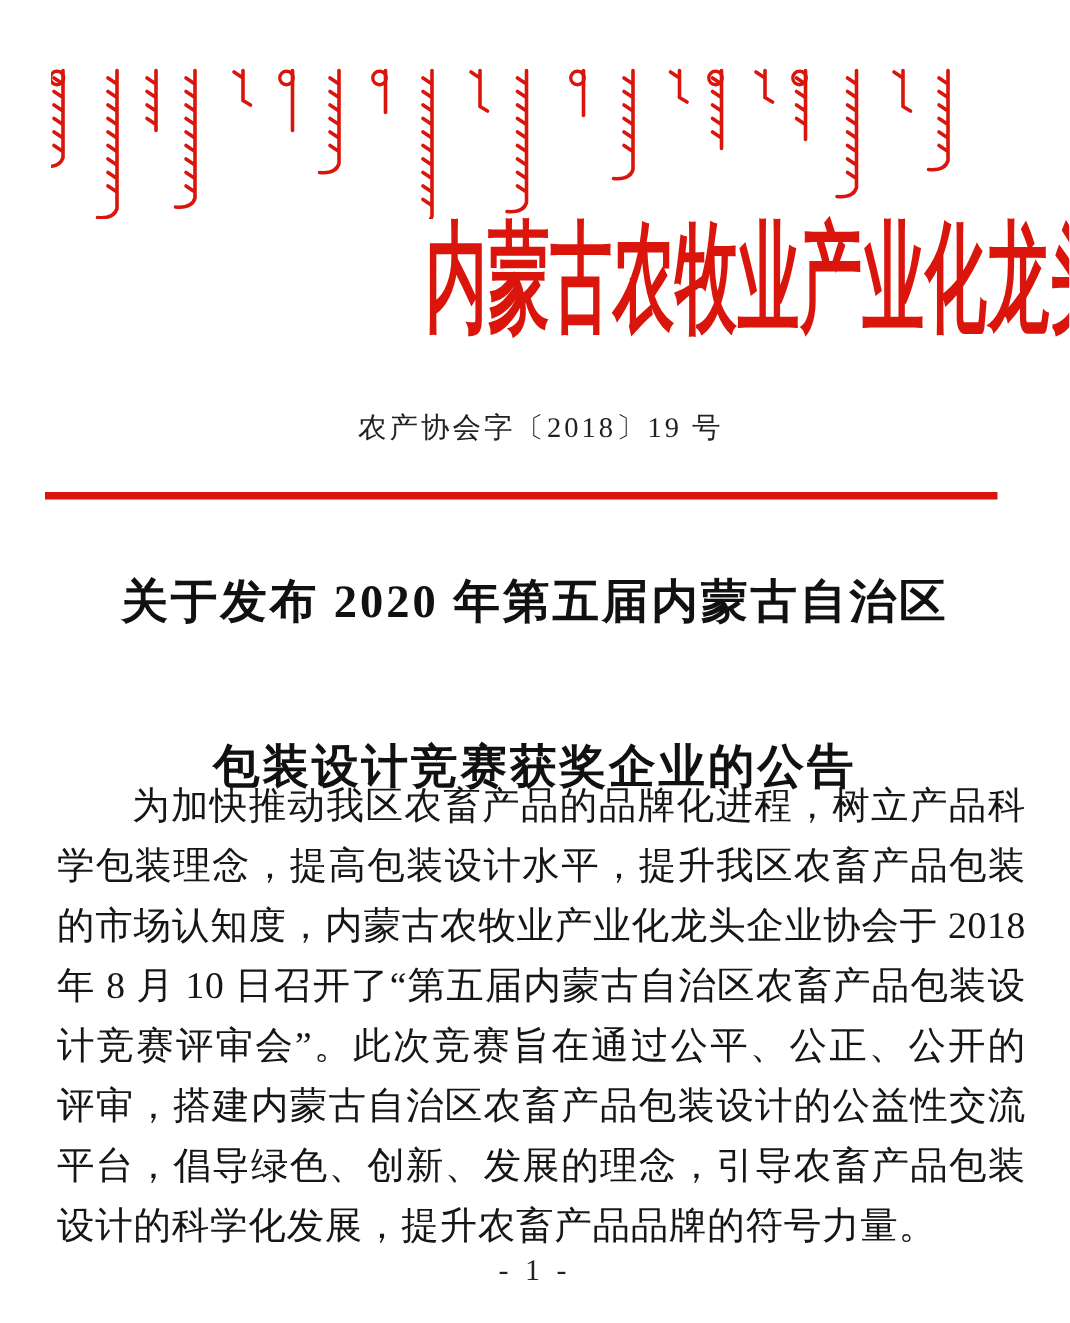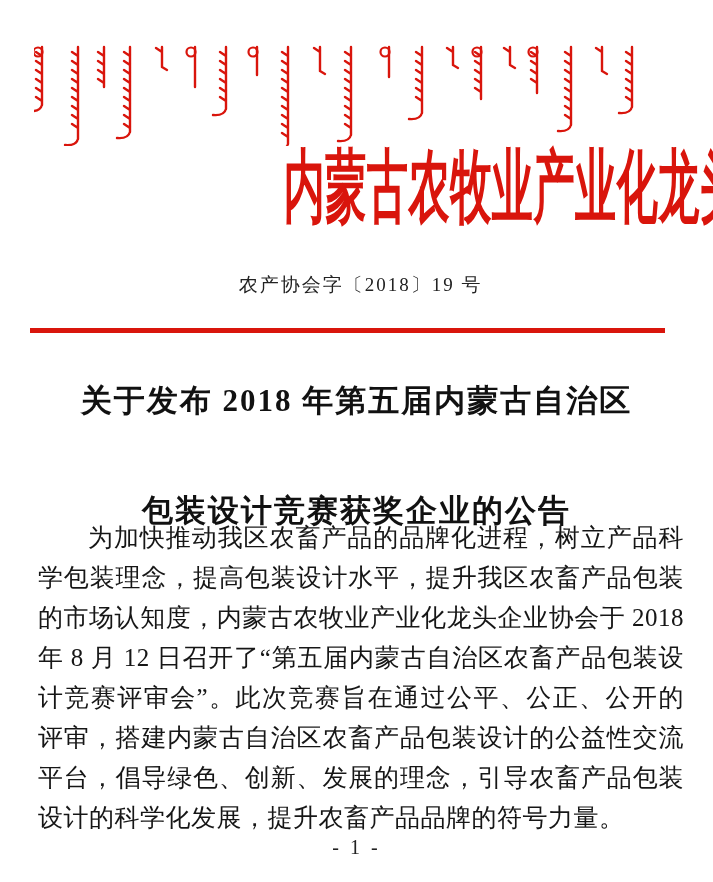--- a/index.html
+++ b/index.html
@@ -99,21 +99,21 @@
     </svg>
 
   <div class="org-title">
     <span>内蒙古农牧业产业化龙头企业协会文件</span>
   </div>
 
   <div class="doc-number">农产协会字〔2018〕19 号</div>
 
   <div class="red-line"></div>
 
-  <div class="doc-title line1">关于发布 2018 年第五届内蒙古自治区</div>
+  <div class="doc-title line1">关于发布 2020 年第五届内蒙古自治区</div>
 
   <div class="doc-title line2">包装设计竞赛获奖企业的公告</div>
 
-  <p class="body-paragraph">为加快推动我区农畜产品的品牌化进程，树立产品科学包装理念，提高包装设计水平，提升我区农畜产品包装的市场认知度，内蒙古农牧业产业化龙头企业协会于 2018 年 8 月 12 日召开了“第五届内蒙古自治区农畜产品包装设计竞赛评审会”。此次竞赛旨在通过公平、公正、公开的评审，搭建内蒙古自治区农畜产品包装设计的公益性交流平台，倡导绿色、创新、发展的理念，引导农畜产品包装设计的科学化发展，提升农畜产品品牌的符号力量。</p>
+  <p class="body-paragraph">为加快推动我区农畜产品的品牌化进程，树立产品科学包装理念，提高包装设计水平，提升我区农畜产品包装的市场认知度，内蒙古农牧业产业化龙头企业协会于 2018 年 8 月 10 日召开了“第五届内蒙古自治区农畜产品包装设计竞赛评审会”。此次竞赛旨在通过公平、公正、公开的评审，搭建内蒙古自治区农畜产品包装设计的公益性交流平台，倡导绿色、创新、发展的理念，引导农畜产品包装设计的科学化发展，提升农畜产品品牌的符号力量。</p>
 
   <div class="page-number">- 1 -</div>
 
 </div>
 
 </body></html>

